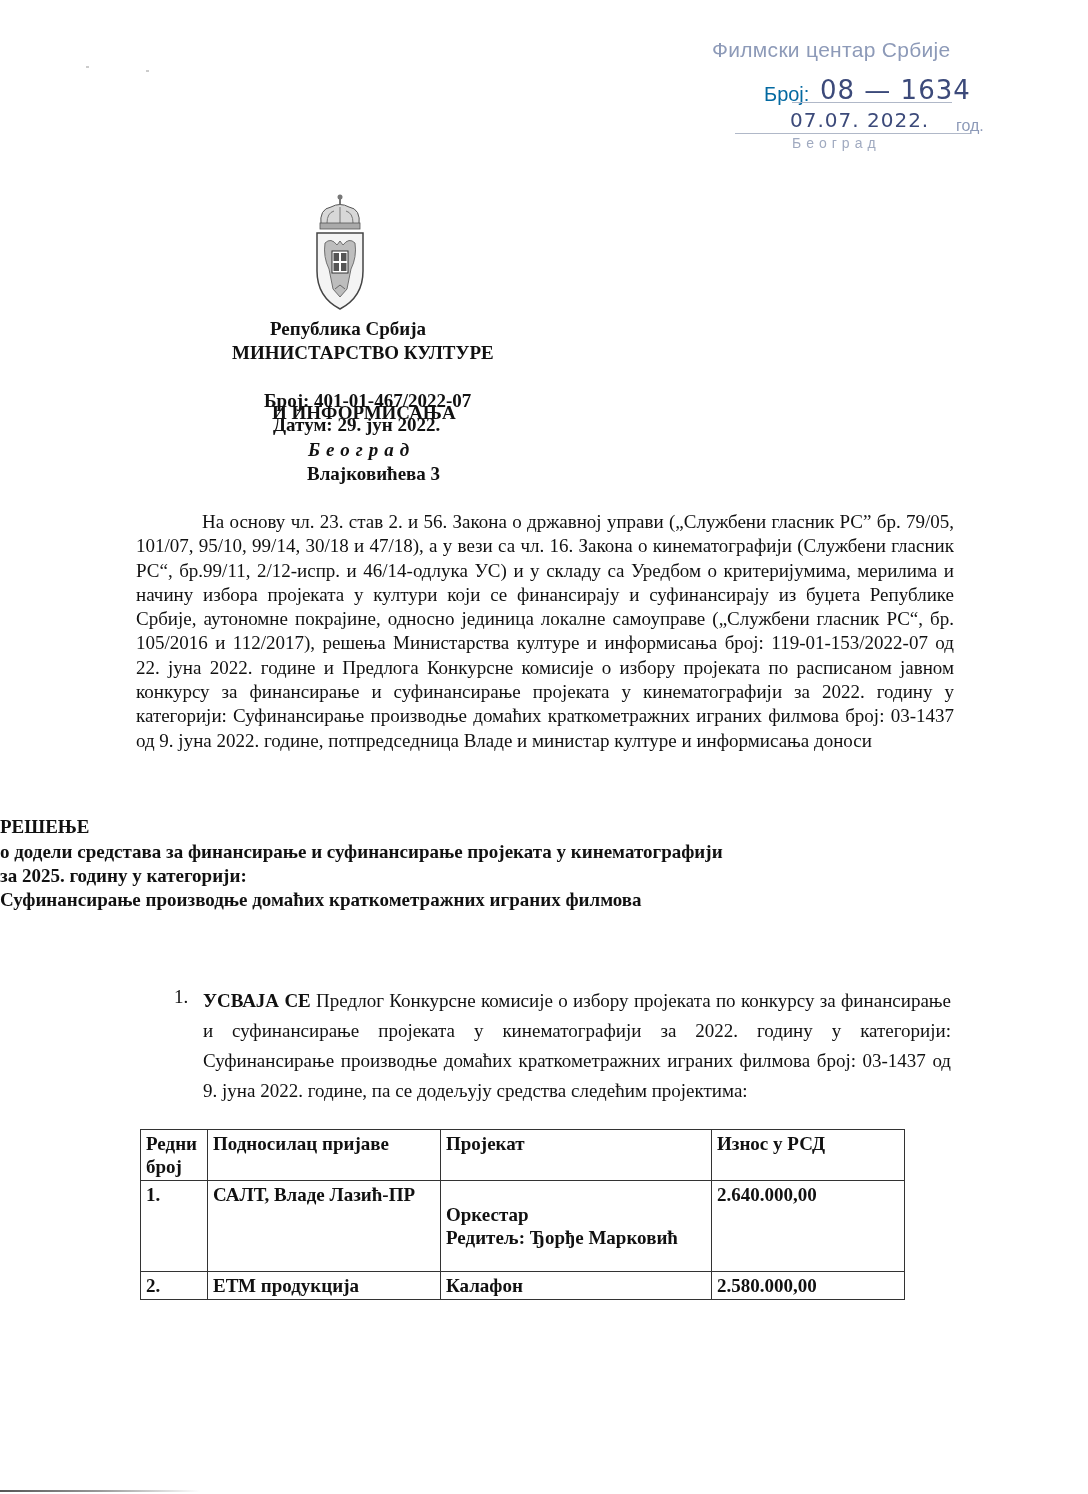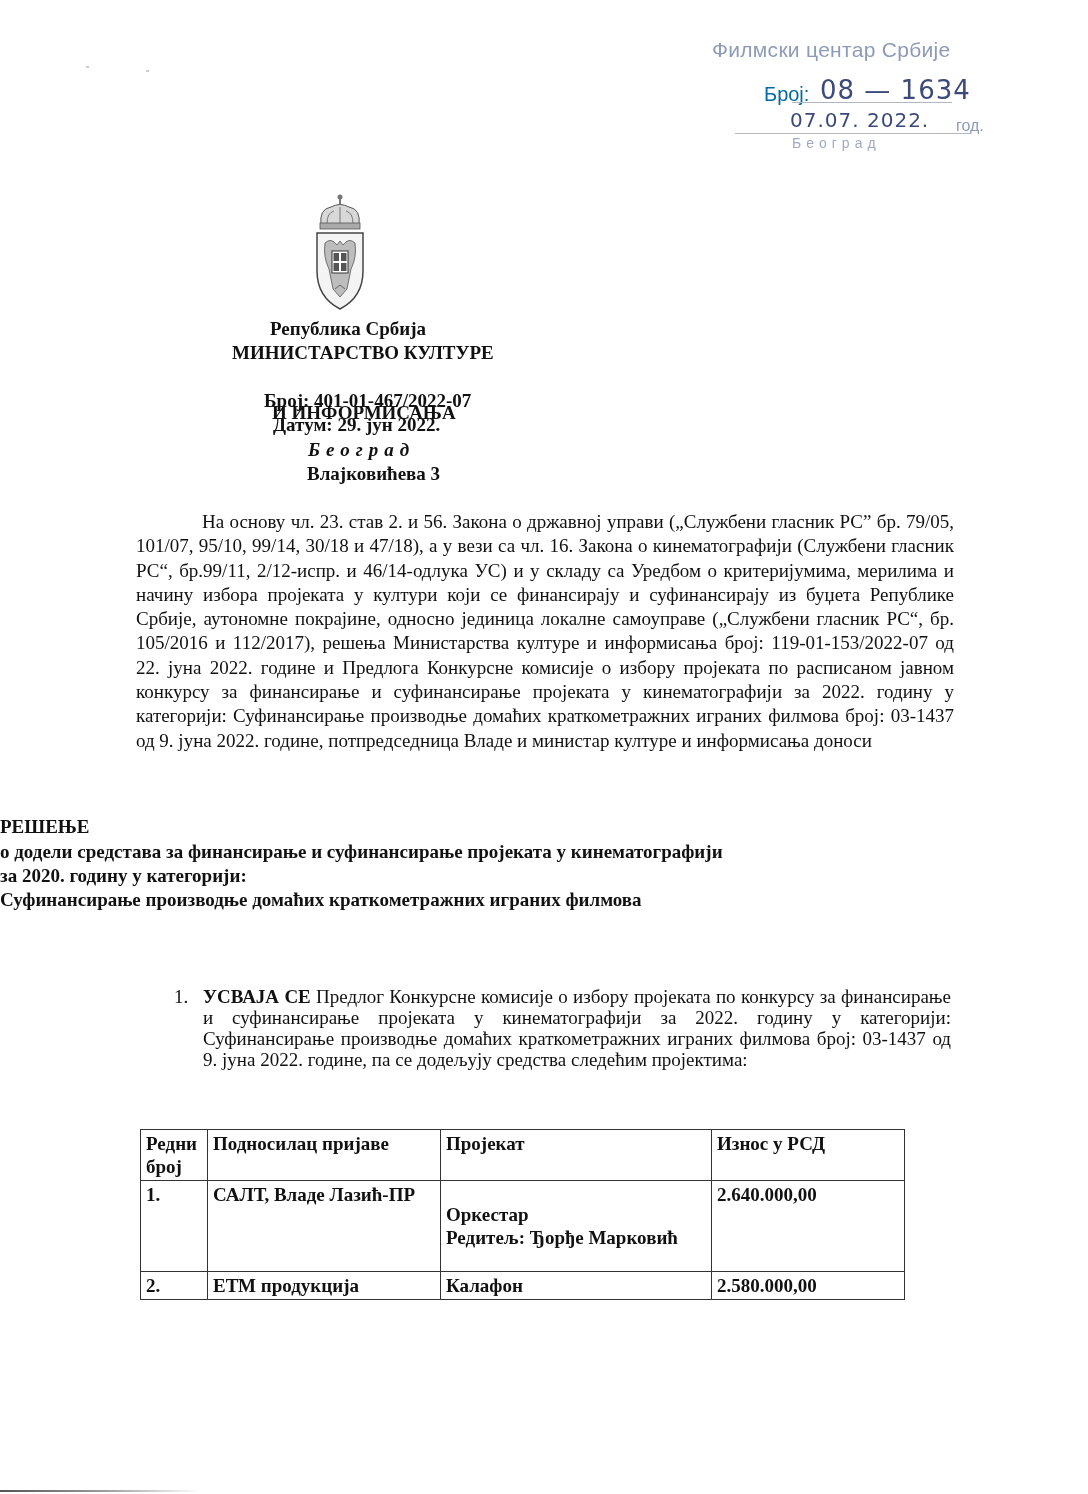--- a/index.html
+++ b/index.html
@@ -32,21 +32,21 @@
 
   
   .para { position: absolute; left: 136px; width: 818px; font-size: 19px; line-height: 24.3px;
           text-align: justify; font-family: "Liberation Serif", serif; }
   .para .ind { display: inline-block; width: 66px; }
 
   .title { position: absolute; left: 0; width: 1088px; text-align: left; font-weight: bold; font-size: 19px; }
 
   
   .item-num { position: absolute; left: 174px; top: 986px; font-size: 19px; }
-  .item-text { position: absolute; left: 203px; top: 986px; width: 748px; font-size: 19px; line-height: 21px;
+  .item-text { position: absolute; left: 203px; top: 986px; width: 748px; font-size: 19px; line-height: 30px;
                text-align: justify; }
 
   
   table.grants { position: absolute; left: 140px; top: 1129px; border-collapse: collapse; font-size: 19px; }
   table.grants td { border: 1.5px solid #333; vertical-align: top; padding: 2px 5px; line-height: 23px; font-weight: bold; }
   .c1 { width: 56px; } .c2 { width: 222px; } .c3 { width: 260px; margin-left: 30px; } .c4 { width: 182px; }
   .b { font-weight: bold; }
 
   .bottom-rule { position: absolute; left: 0; top: 1490px; width: 200px; height: 2px;
                  background: linear-gradient(to right, #555, #999, rgba(200,200,200,0)); }
@@ -95,21 +95,21 @@
 <div class="hdr" style="left:272px;top:366px;margin-top:36px;">И ИНФОРМИСАЊА</div>
 <div class="hdr" style="left:264px;top:390px;">Број: 401-01-467/2022-07</div>
 <div class="hdr" style="left:273px;top:414px;">Датум: 29. јун 2022.</div>
 <div class="hdr hdr-italic" style="left:308px;top:439px;">Београд</div>
 <div class="hdr" style="left:307px;top:463px;">Влајковићева 3</div>
 
 <div class="para" style="top:510px;"><span class="ind"></span><span>На основу чл. 23. став 2. и 56. Закона о државној управи („Службени гласник РС” бр. 79/05, 101/07, 95/10, 99/14, 30/18 и 47/18), а у вези са чл. 16. Закона о кинематографији (Службени гласник РС“, бр.99/11, 2/12-испр. и 46/14-одлука УС) и у складу са Уредбом о критеријумима, мерилима и начину избора пројеката у култури који се финансирају и суфинансирају из буџета Републике Србије, аутономне покрајине, односно јединица локалне самоуправе („Службени гласник РС“, бр. 105/2016 и 112/2017), решења Министарства културе и информисања број: 119-01-153/2022-07 од 22. јуна 2022. године и Предлога Конкурсне комисије о избору пројеката по расписаном јавном конкурсу за финансирање и суфинансирање пројеката у кинематографији за 2022. годину у категорији: Суфинансирање производње домаћих краткометражних играних филмова број: 03-1437  од 9. јуна 2022. године, потпредседница Владе и министар културе и информисања доноси</span></div>
 
 <div class="title" style="top:816px;">РЕШЕЊЕ</div>
 <div class="title" style="top:841px;">о додели средстава за финансирање и суфинансирање пројеката у кинематографији</div>
-<div class="title" style="top:865px;">за 2020. годину у категорији:</div>
+<div class="title" style="top:865px;">за 2025. годину у категорији:</div>
 <div class="title" style="top:889px;">Суфинансирање производње домаћих краткометражних играних филмова</div>
 
 <div class="item-num">1.</div>
 <div class="item-text"><b>УСВАЈА СЕ</b><span> Предлог Конкурсне комисије о избору пројеката по конкурсу за финансирање и суфинансирање пројеката у кинематографији за 2022. годину у категорији: Суфинансирање производње домаћих краткометражних играних филмова број: 03-1437  од 9. јуна 2022. године, па се додељују средства следећим пројектима:</span></div>
 
 <table class="grants">
   <tbody>
       <tr>
     <td class="c1" style="height:46px;">Редни број</td>
     <td class="c2">Подносилац пријаве</td>

